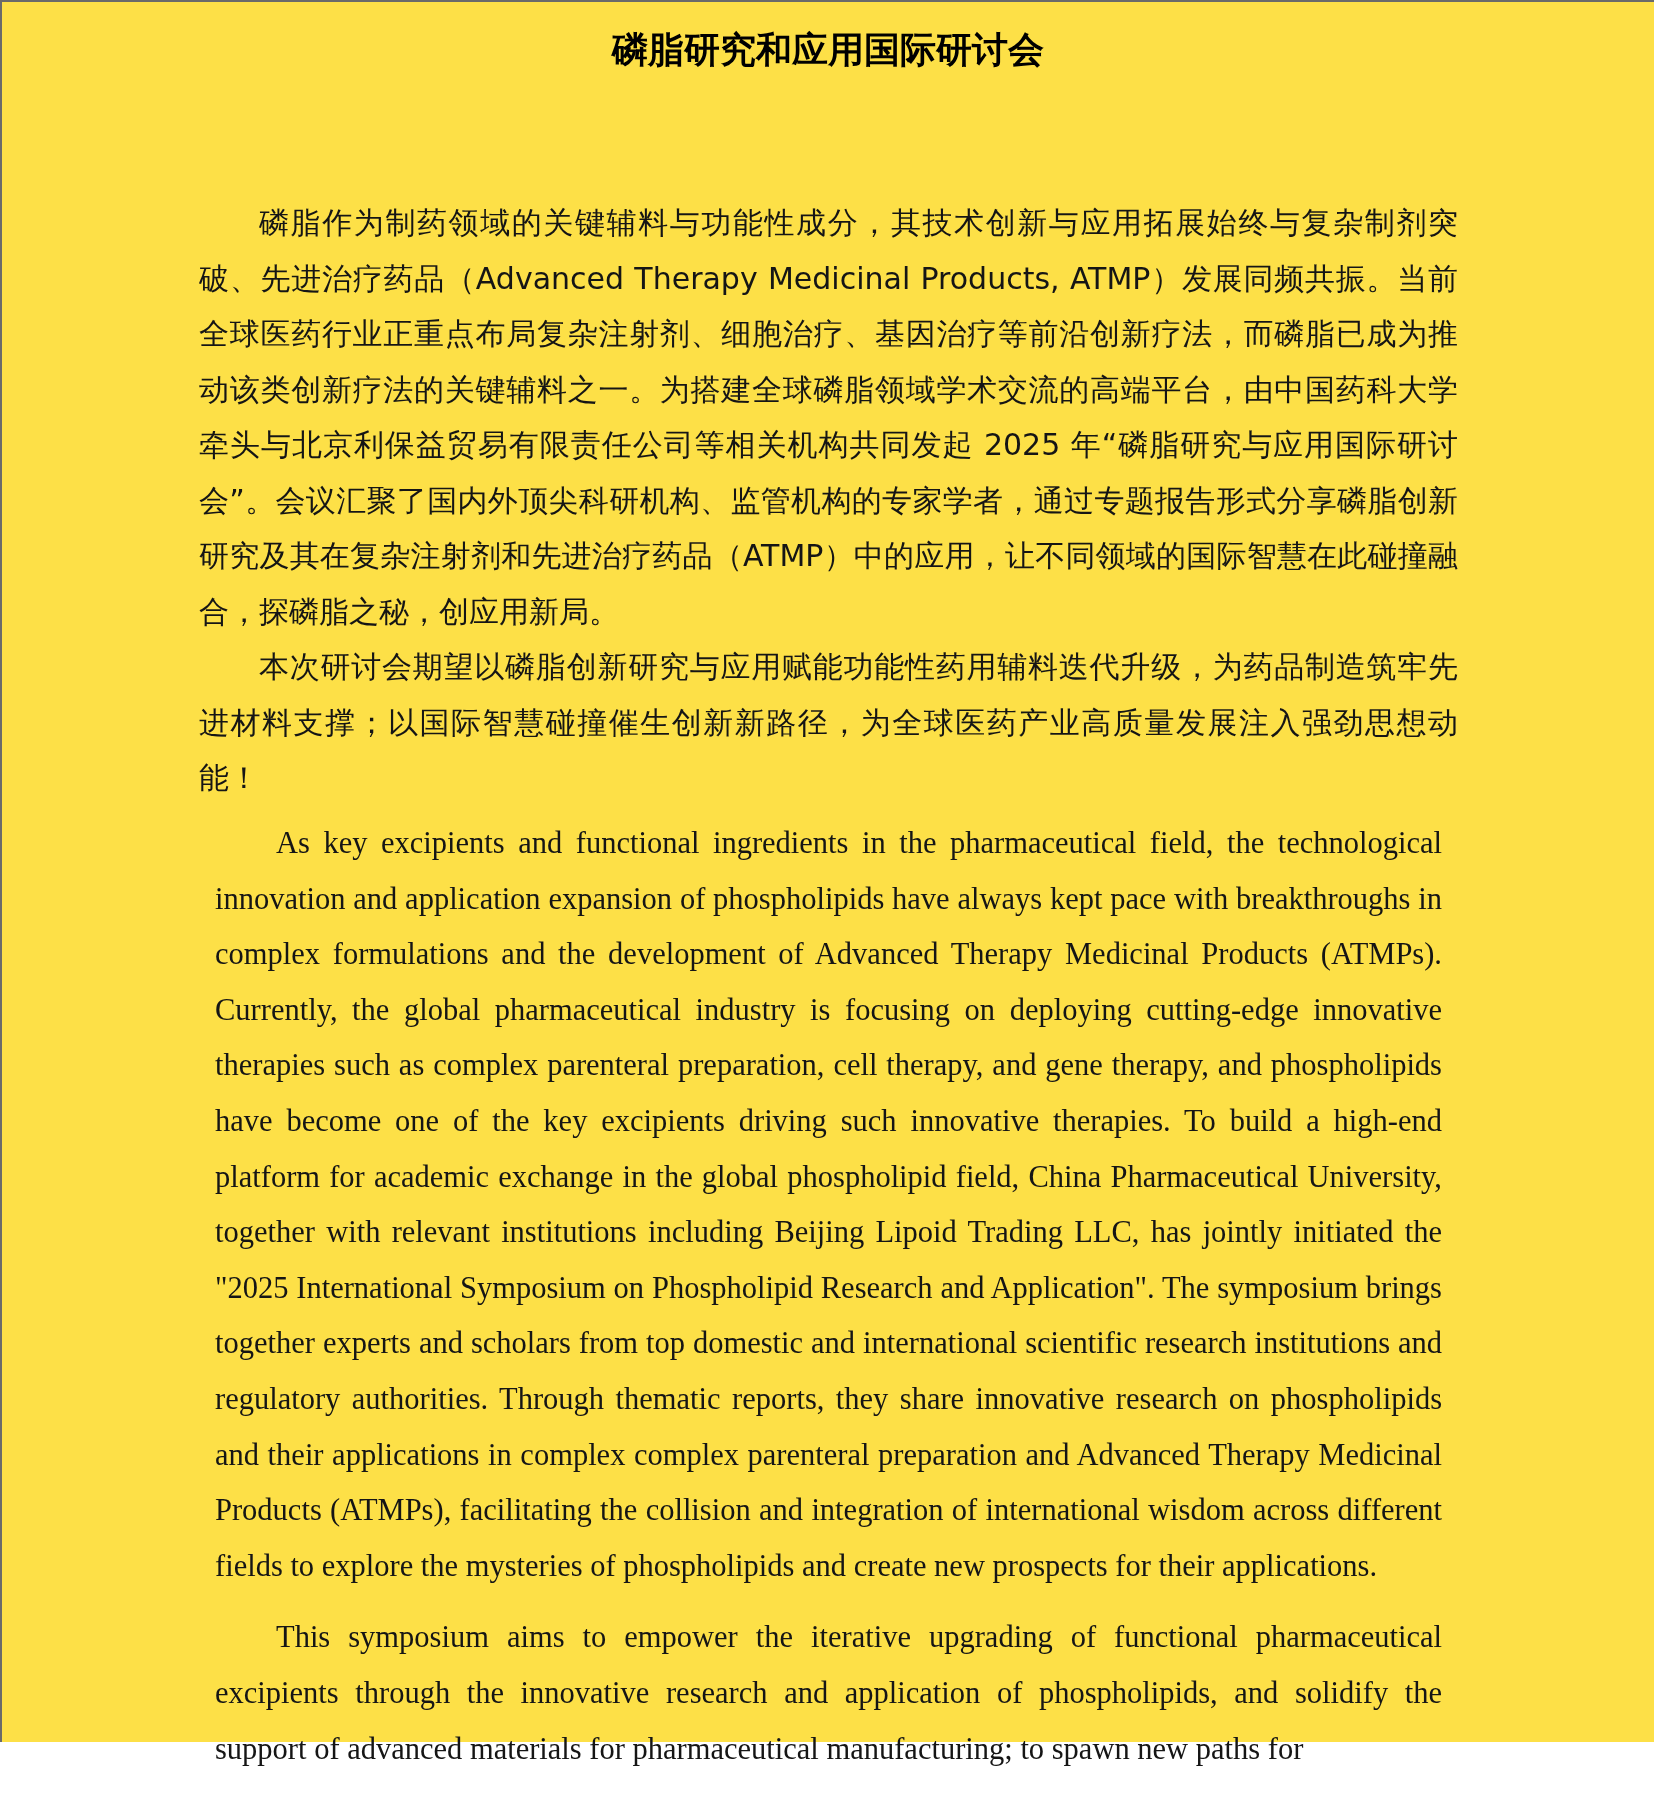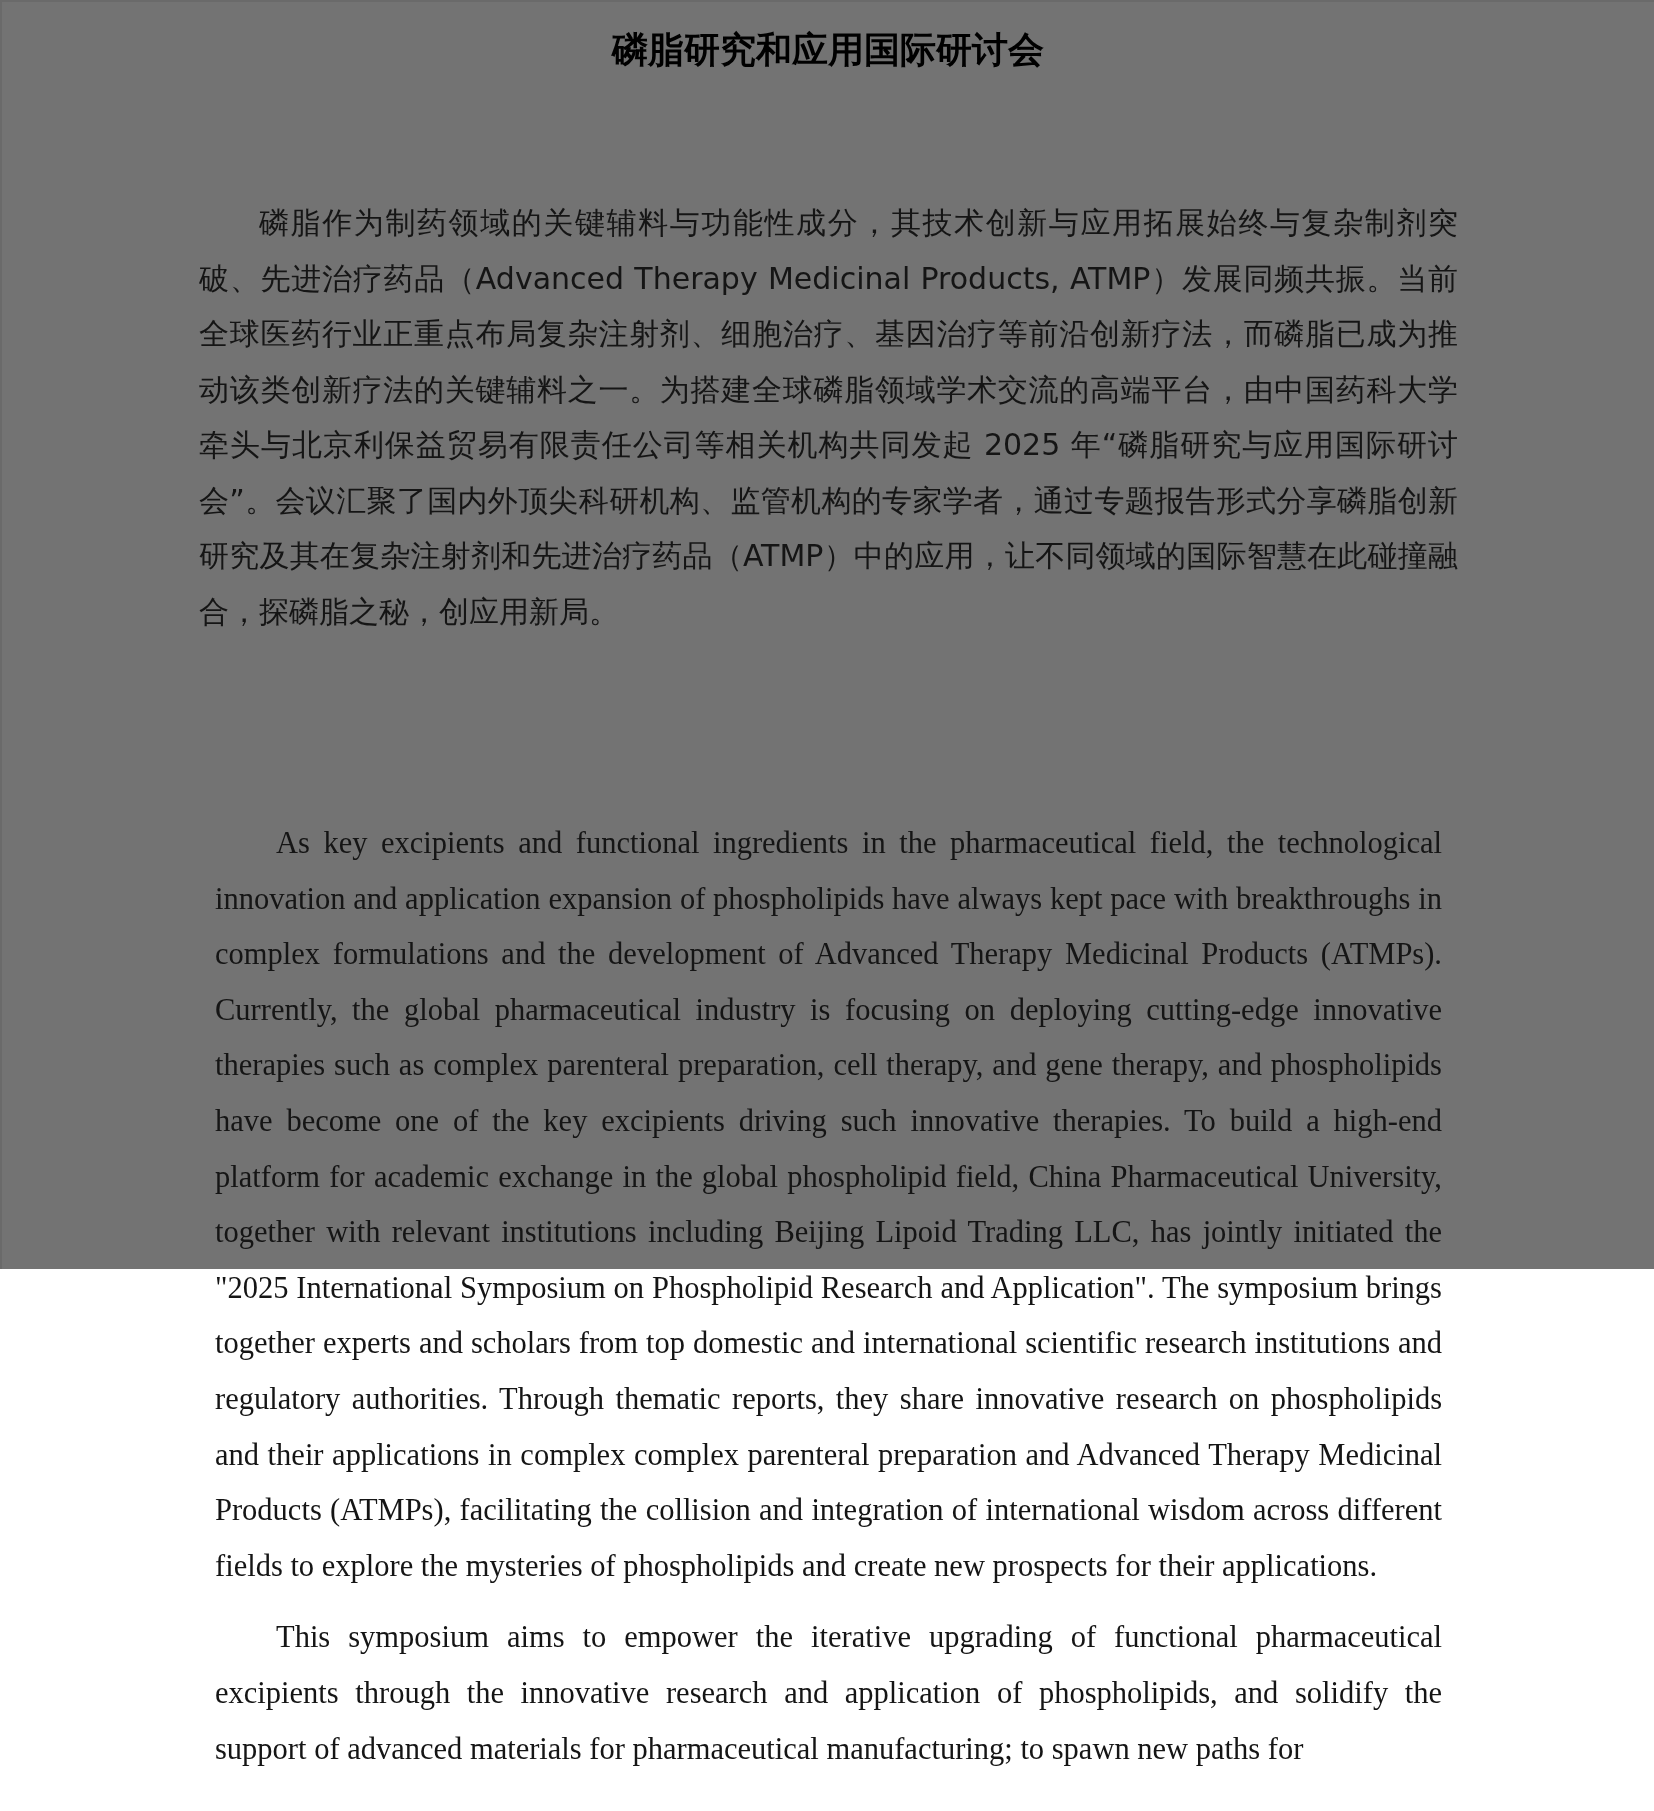--- a/index.html
+++ b/index.html
@@ -10,25 +10,25 @@
   body {
     width: 1654px;
     height: 1811px;
     overflow: hidden;
     position: relative;
   }
   .page {
     position: absolute;
     left: 0; top: 0;
     width: 1654px;
-    height: 1269px;
+    height: 1742px;
     box-sizing: border-box;
     border-top: 2px solid #6a6a6a;
     border-left: 2px solid #6a6a6a;
-    background: #737373;
+    background: #fde047;
     color: #111111;
   }
   .title-zh {
     position: absolute;
     left: 0; right: 0;
     top: 26px;
     text-align: center;
     font-family: "DejaVu Sans", sans-serif;
     font-weight: bold;
     font-size: 36px;
@@ -81,19 +81,20 @@
   }
 </style>
 </head>
 <body>
 
 <div class="page">
   <div class="title-zh">磷脂研究和应用国际研讨会</div>
 
   <div class="body zh-body">
     <p>磷脂作为制药领域的关键辅料与功能性成分，其技术创新与应用拓展始终与复杂制剂突破、先进治疗药品（Advanced Therapy Medicinal Products, ATMP）发展同频共振。当前全球医药行业正重点布局复杂注射剂、细胞治疗、基因治疗等前沿创新疗法，而磷脂已成为推动该类创新疗法的关键辅料之一。为搭建全球磷脂领域学术交流的高端平台，由中国药科大学牵头与北京利保益贸易有限责任公司等相关机构共同发起 2025 年“磷脂研究与应用国际研讨会”。会议汇聚了国内外顶尖科研机构、监管机构的专家学者，通过专题报告形式分享磷脂创新研究及其在复杂注射剂和先进治疗药品（ATMP）中的应用，让不同领域的国际智慧在此碰撞融合，探磷脂之秘，创应用新局。</p>
+    <p>本次研讨会期望以磷脂创新研究与应用赋能功能性药用辅料迭代升级，为药品制造筑牢先进材料支撑；以国际智慧碰撞催生创新新路径，为全球医药产业高质量发展注入强劲思想动能！</p>
   </div>
 
   <div class="body en-body">
     <p>As key excipients and functional ingredients in the pharmaceutical field, the technological innovation and application expansion of phospholipids have always kept pace with breakthroughs in complex formulations and the development of Advanced Therapy Medicinal Products (ATMPs). Currently, the global pharmaceutical industry is focusing on deploying cutting-edge innovative therapies such as complex parenteral preparation, cell therapy, and gene therapy, and phospholipids have become one of the key excipients driving such innovative therapies. To build a high-end platform for academic exchange in the global phospholipid field, China Pharmaceutical University, together with relevant institutions including Beijing Lipoid Trading LLC, has jointly initiated the "2025 International Symposium on Phospholipid Research and Application". The symposium brings together experts and scholars from top domestic and international scientific research institutions and regulatory authorities. Through thematic reports, they share innovative research on phospholipids and their applications in complex complex parenteral preparation and Advanced Therapy Medicinal Products (ATMPs), facilitating the collision and integration of international wisdom across different fields to explore the mysteries of phospholipids and create new prospects for their applications.</p>
     <p>This symposium aims to empower the iterative upgrading of functional pharmaceutical excipients through the innovative research and application of phospholipids, and solidify the support of advanced materials for pharmaceutical manufacturing; to spawn new paths for</p>
   </div>
 </div>
 
 </body></html>

